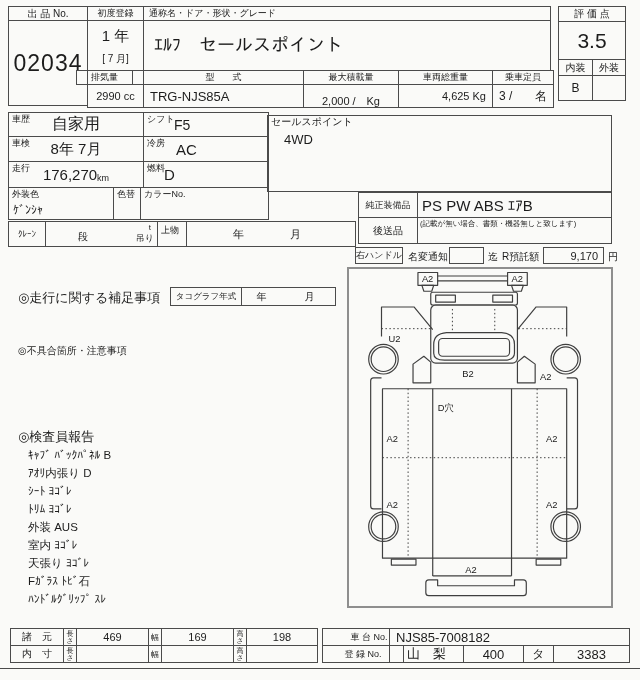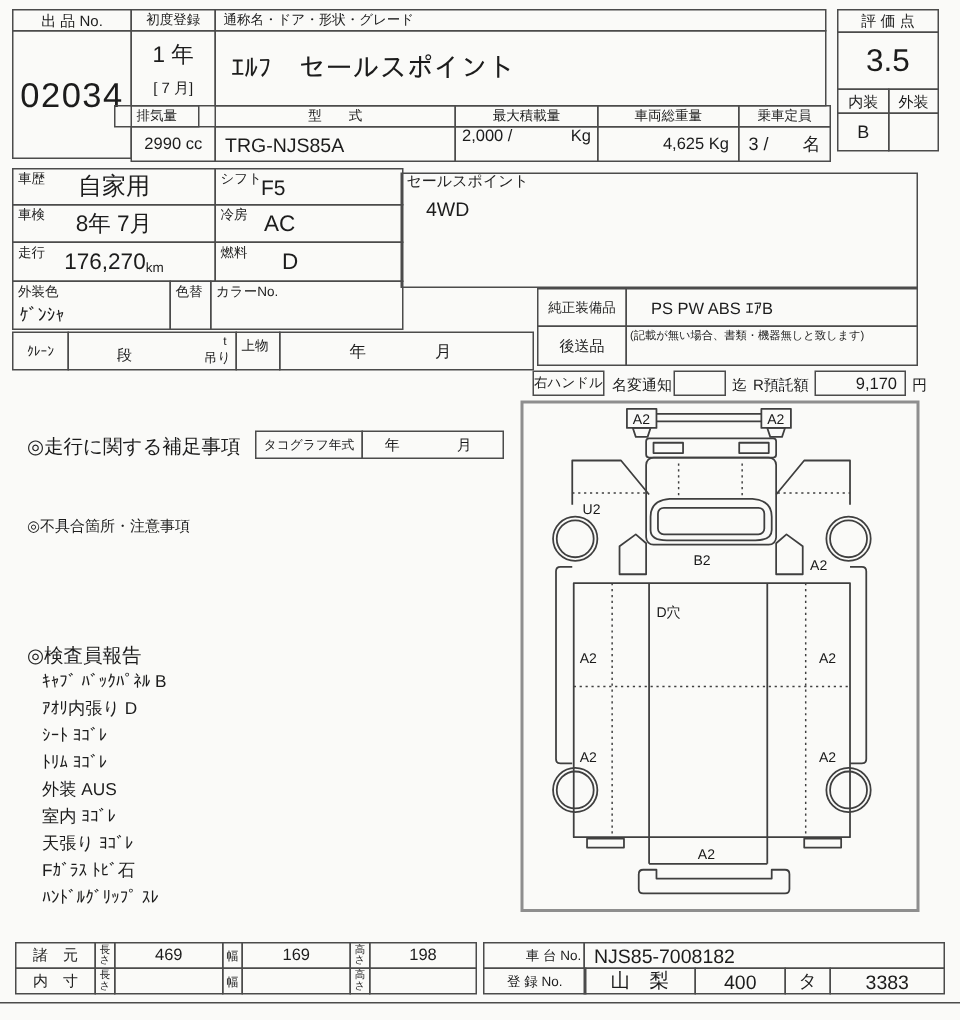--- a/index.html
+++ b/index.html
@@ -35,21 +35,21 @@
 <div class="abs bd flexc lbl10" style="left:558px;top:59px;width:35px;height:17px;">内装</div>
 <div class="abs bd flexc lbl10" style="left:592px;top:59px;width:34px;height:17px;">外装</div>
 <div class="abs bd flexc" style="left:558px;top:75px;width:35px;height:26px;font-size:12px;">B</div>
 <div class="abs bd flexc" style="left:592px;top:75px;width:34px;height:26px;font-size:12px;"></div>
 
 <div class="abs bd flexc lbl9" style="left:76px;top:70px;width:57px;height:15px;">排気量</div>
 <div class="abs bd flexc" style="left:87px;top:84px;width:57px;height:24px;font-size:11px;">2990 cc</div>
 <div class="abs bd flexc lbl9" style="left:143px;top:70px;width:161px;height:15px;">型　　式</div>
 <div class="abs bd flexl" style="left:143px;top:84px;width:161px;height:24px;padding-left:6px;font-size:13px;">TRG-NJS85A</div>
 <div class="abs bd flexc lbl9" style="left:303px;top:70px;width:96px;height:15px;">最大積載量</div>
-<div class="abs bd" style="left:303px;top:84px;width:96px;height:24px;display:flex;align-items:flex-start;justify-content:space-between;padding:0 4px;font-size:11px;">
+<div class="abs bd" style="left:303px;top:84px;width:96px;height:24px;display:flex;align-items:flex-end;justify-content:space-between;padding:0 18px;font-size:11px;">
   <span>2,000 /</span>
   <span>Kg</span>
 </div>
 <div class="abs bd flexc lbl9" style="left:398px;top:70px;width:95px;height:15px;">車両総重量</div>
 <div class="abs bd" style="left:398px;top:84px;width:95px;height:24px;display:flex;align-items:center;justify-content:flex-end;padding-right:6px;font-size:11px;">4,625 Kg</div>
 <div class="abs bd flexc lbl9" style="left:492px;top:70px;width:62px;height:15px;">乗車定員</div>
 <div class="abs bd" style="left:492px;top:84px;width:62px;height:24px;display:flex;align-items:center;justify-content:space-between;padding:0 6px;font-size:12px;">
   <span>3 /</span>
   <span>名</span>
 </div>
@@ -68,21 +68,21 @@
 </div>
 <div class="abs bd flexl" style="left:143px;top:136px;width:126px;height:26px;padding-left:32px;font-size:15px;">
   <span class="corner">冷房</span>
   <span>AC</span>
 </div>
 <div class="abs bd flexc" style="left:8px;top:161px;width:136px;height:27px;font-size:15px;">
   <span class="corner">走行</span>
   <span>176,270</span>
     <span style="font-size:9px;margin-top:6px;">km</span>
 </div>
-<div class="abs bd flexl" style="left:143px;top:161px;width:126px;height:27px;padding-left:44px;font-size:15px;">
+<div class="abs bd flexl" style="left:143px;top:161px;width:126px;height:27px;padding-left:20px;font-size:15px;">
   <span class="corner">燃料</span>
   <span>D</span>
 </div>
 <div class="abs bd" style="left:8px;top:187px;width:106px;height:33px;">
   <span class="corner">外装色</span>
   <div style="position:absolute;left:4px;bottom:2px;font-size:12px;">ｹﾞﾝｼｬ</div>
 </div>
 <div class="abs bd" style="left:113px;top:187px;width:28px;height:33px;">
   <span class="corner">色替</span>
 </div>
@@ -98,21 +98,21 @@
 </div>
 <div class="abs bd flexl lbl9" style="left:157px;top:221px;width:30px;height:26px;padding-left:3px;align-items:flex-start;padding-top:2px;">上物</div>
 <div class="abs bd flexc" style="left:186px;top:221px;width:170px;height:26px;font-size:11px;letter-spacing:8px;">年　　月</div>
 
 <div class="abs bd" style="left:267px;top:115px;width:345px;height:77px;">
   <span class="corner" style="font-size:10px;">セールスポイント</span>
   <div style="position:absolute;left:16px;top:16px;font-size:13px;">4WD</div>
 </div>
 
 <div class="abs bd flexc lbl9" style="left:358px;top:192px;width:60px;height:26px;">純正装備品</div>
-<div class="abs bd flexl nowrap" style="left:417px;top:192px;width:195px;height:26px;padding-left:16px;font-size:11px;">PS PW ABS ｴｱB</div>
+<div class="abs bd flexl nowrap" style="left:417px;top:192px;width:195px;height:26px;padding-left:4px;font-size:15px;">PS PW ABS ｴｱB</div>
 <div class="abs bd flexc lbl10" style="left:358px;top:217px;width:60px;height:27px;">後送品</div>
 <div class="abs bd" style="left:417px;top:217px;width:195px;height:27px;overflow:hidden;">
   <div style="font-size:7.5px;line-height:10px;padding:1px 0 0 2px;white-space:nowrap;">(記載が無い場合、書類・機器無しと致します)</div>
 </div>
 
 <div class="abs bd flexc lbl9" style="left:355px;top:247px;width:48px;height:17px;">右ハンドル</div>
 <span class="abs lbl10 nowrap" style="left:408px;top:250px;">名変通知</span>
 <div class="abs bd" style="left:449px;top:247px;width:35px;height:17px;"></div>
 <span class="abs lbl10 nowrap" style="left:488px;top:250px;">迄</span>
 <span class="abs lbl10 nowrap" style="left:502px;top:250px;">R預託額</span>
@@ -220,19 +220,19 @@
 <div class="abs bd flexc lbl10" style="left:10px;top:645px;width:54px;height:18px;">内　寸</div>
 <div class="abs bd flexc vlabel" style="left:63px;top:645px;width:14px;height:18px;">長さ</div>
 <div class="abs bd flexc" style="left:76px;top:645px;width:73px;height:18px;font-size:11px;"></div>
 <div class="abs bd flexc" style="left:148px;top:645px;width:14px;height:18px;font-size:8px;">幅</div>
 <div class="abs bd flexc" style="left:161px;top:645px;width:73px;height:18px;font-size:11px;"></div>
 <div class="abs bd flexc vlabel" style="left:233px;top:645px;width:14px;height:18px;">高さ</div>
 <div class="abs bd flexc" style="left:246px;top:645px;width:72px;height:18px;font-size:11px;"></div>
 
 <div class="abs bd flexc lbl9" style="left:322px;top:628px;width:68px;height:18px;padding-left:26px;">車 台 No.</div>
 <div class="abs bd flexl" style="left:389px;top:628px;width:241px;height:18px;padding-left:6px;font-size:13px;">NJS85-7008182</div>
-<div class="abs bd flexc lbl9" style="left:322px;top:645px;width:69px;height:18px;">登 録 No.</div>
+<div class="abs bd flexc lbl9" style="left:322px;top:645px;width:82px;height:18px;">登 録 No.</div>
 <div class="abs bd flexc" style="left:389px;top:645px;width:75px;height:18px;font-size:13px;">山　梨</div>
 <div class="abs bd flexc" style="left:463px;top:645px;width:61px;height:18px;font-size:13px;">400</div>
 <div class="abs bd flexc" style="left:523px;top:645px;width:31px;height:18px;font-size:12px;">タ</div>
 <div class="abs bd flexc" style="left:553px;top:645px;width:77px;height:18px;font-size:13px;">3383</div>
 
 <div class="abs" style="left:0px;top:668px;width:640px;height:0;border-top:1.5px solid #4b4b4b;"></div>
 
 </body></html>

